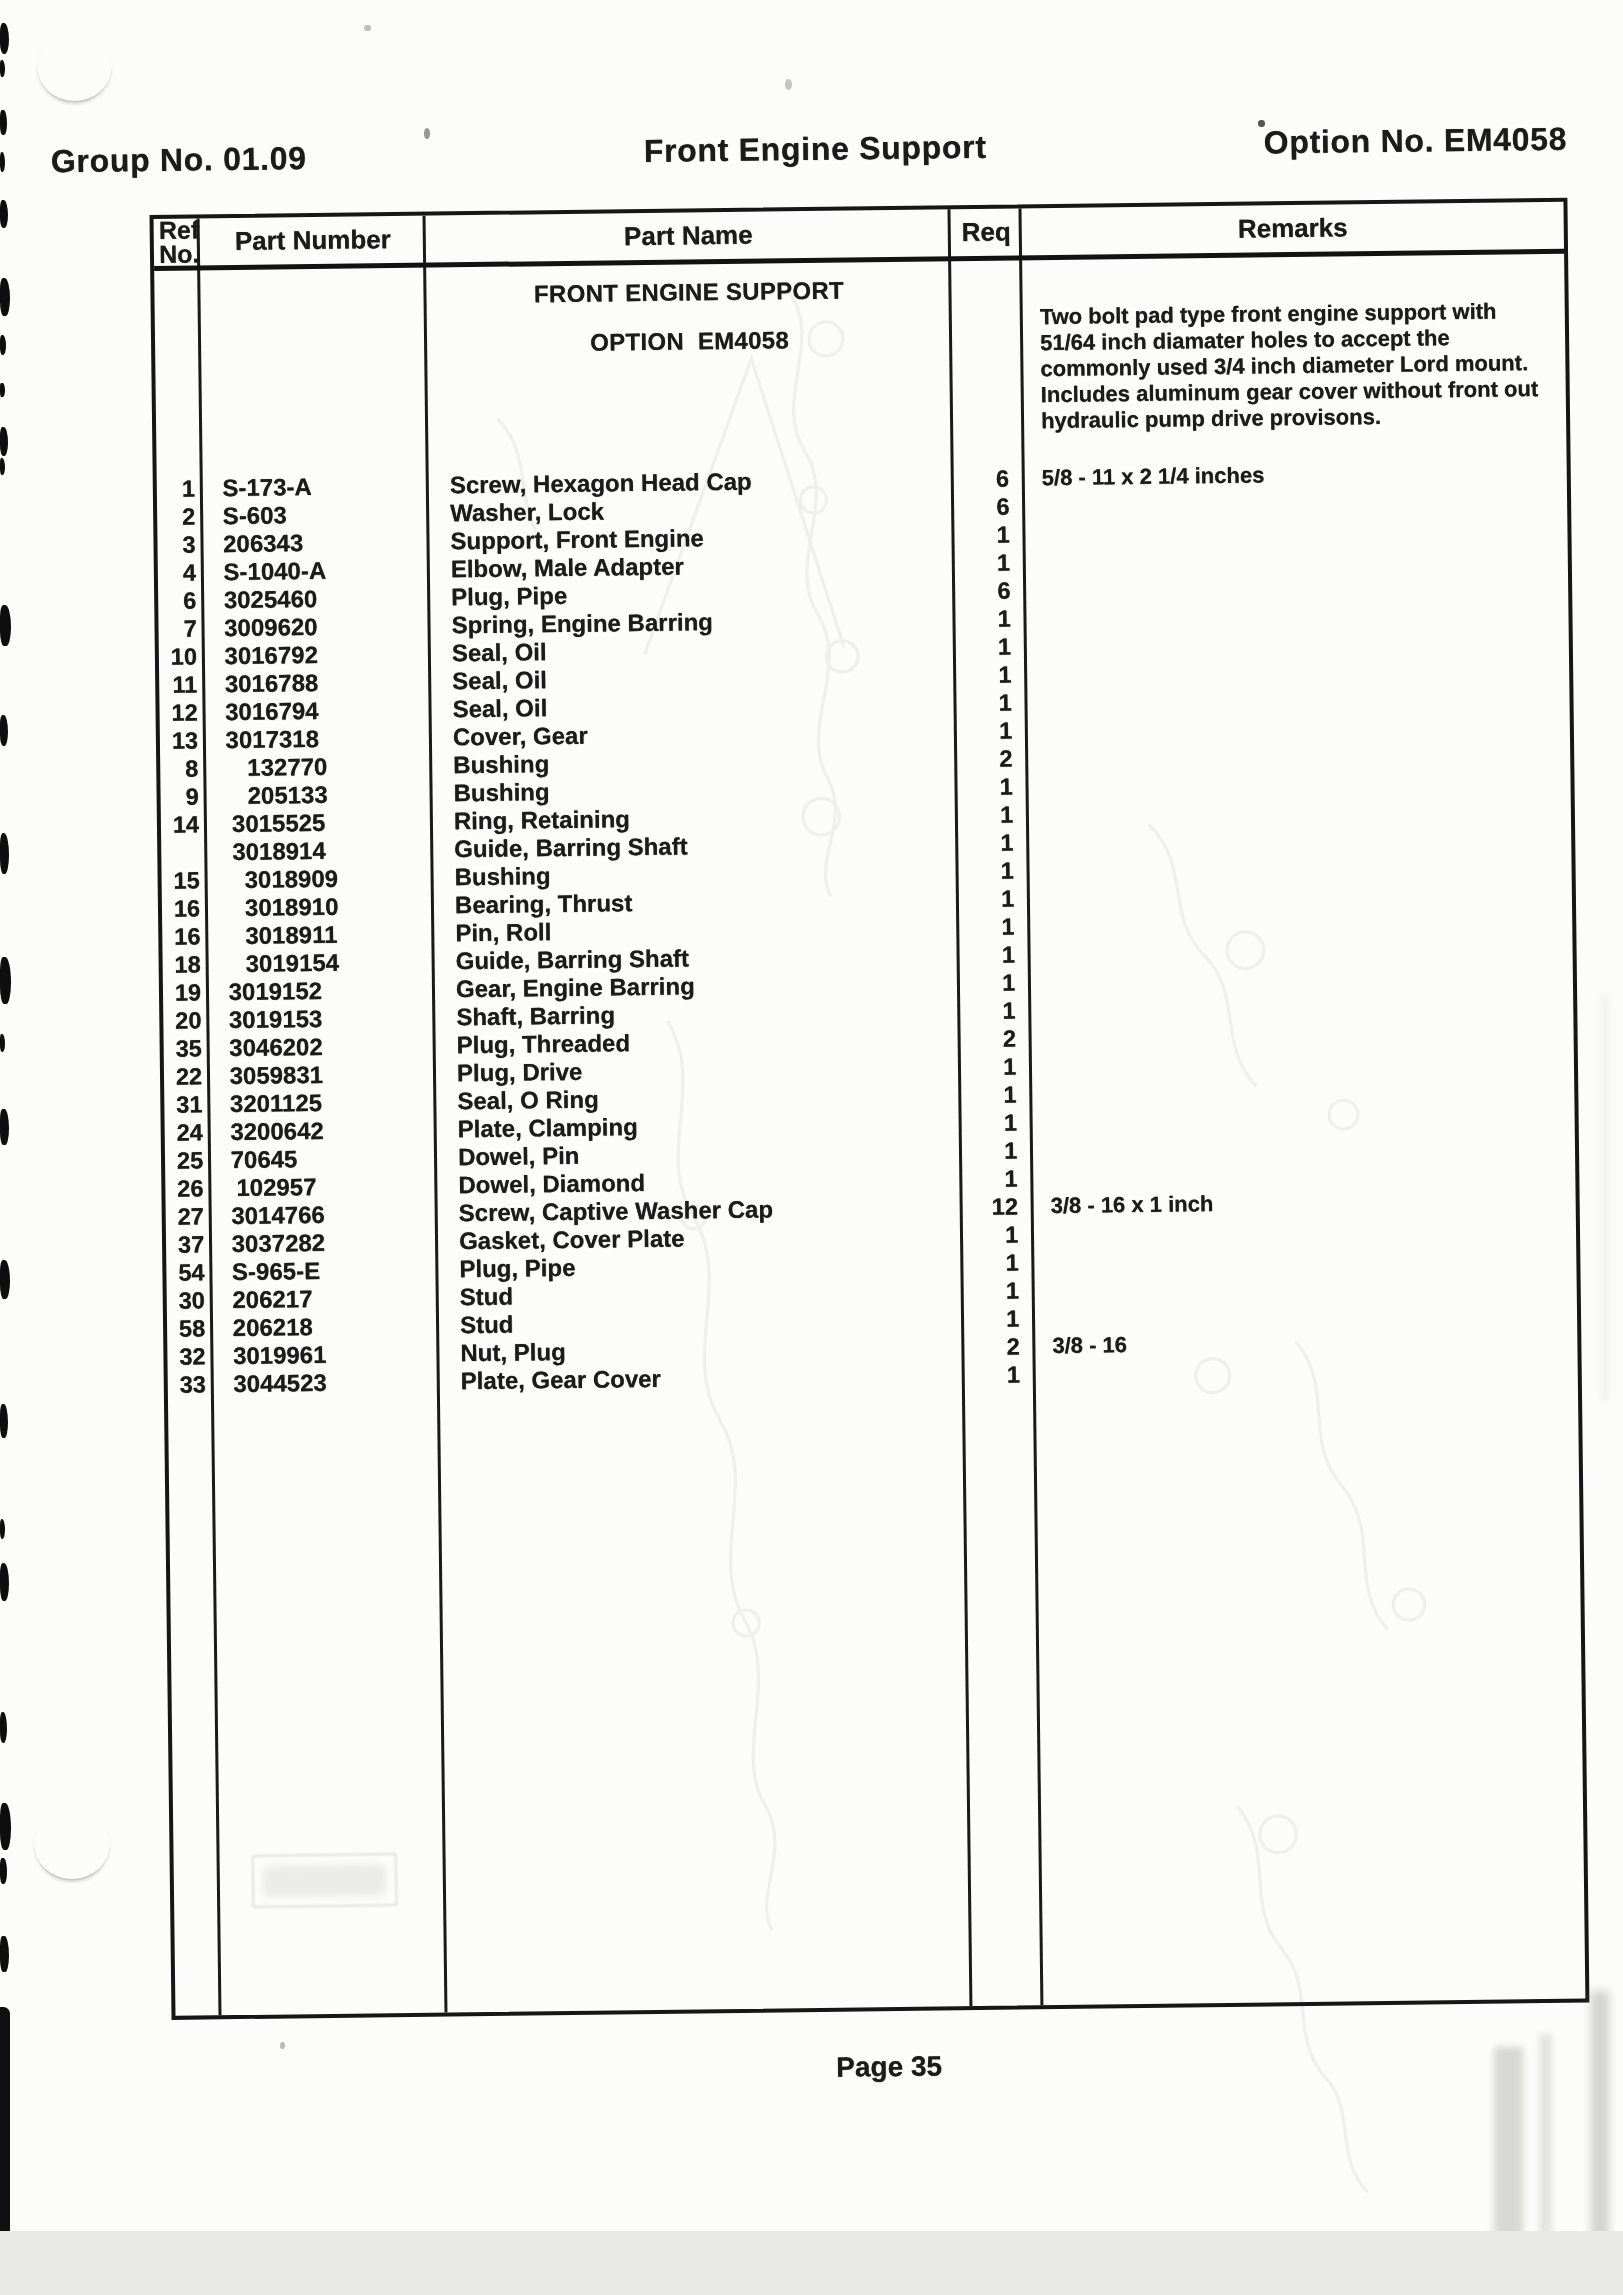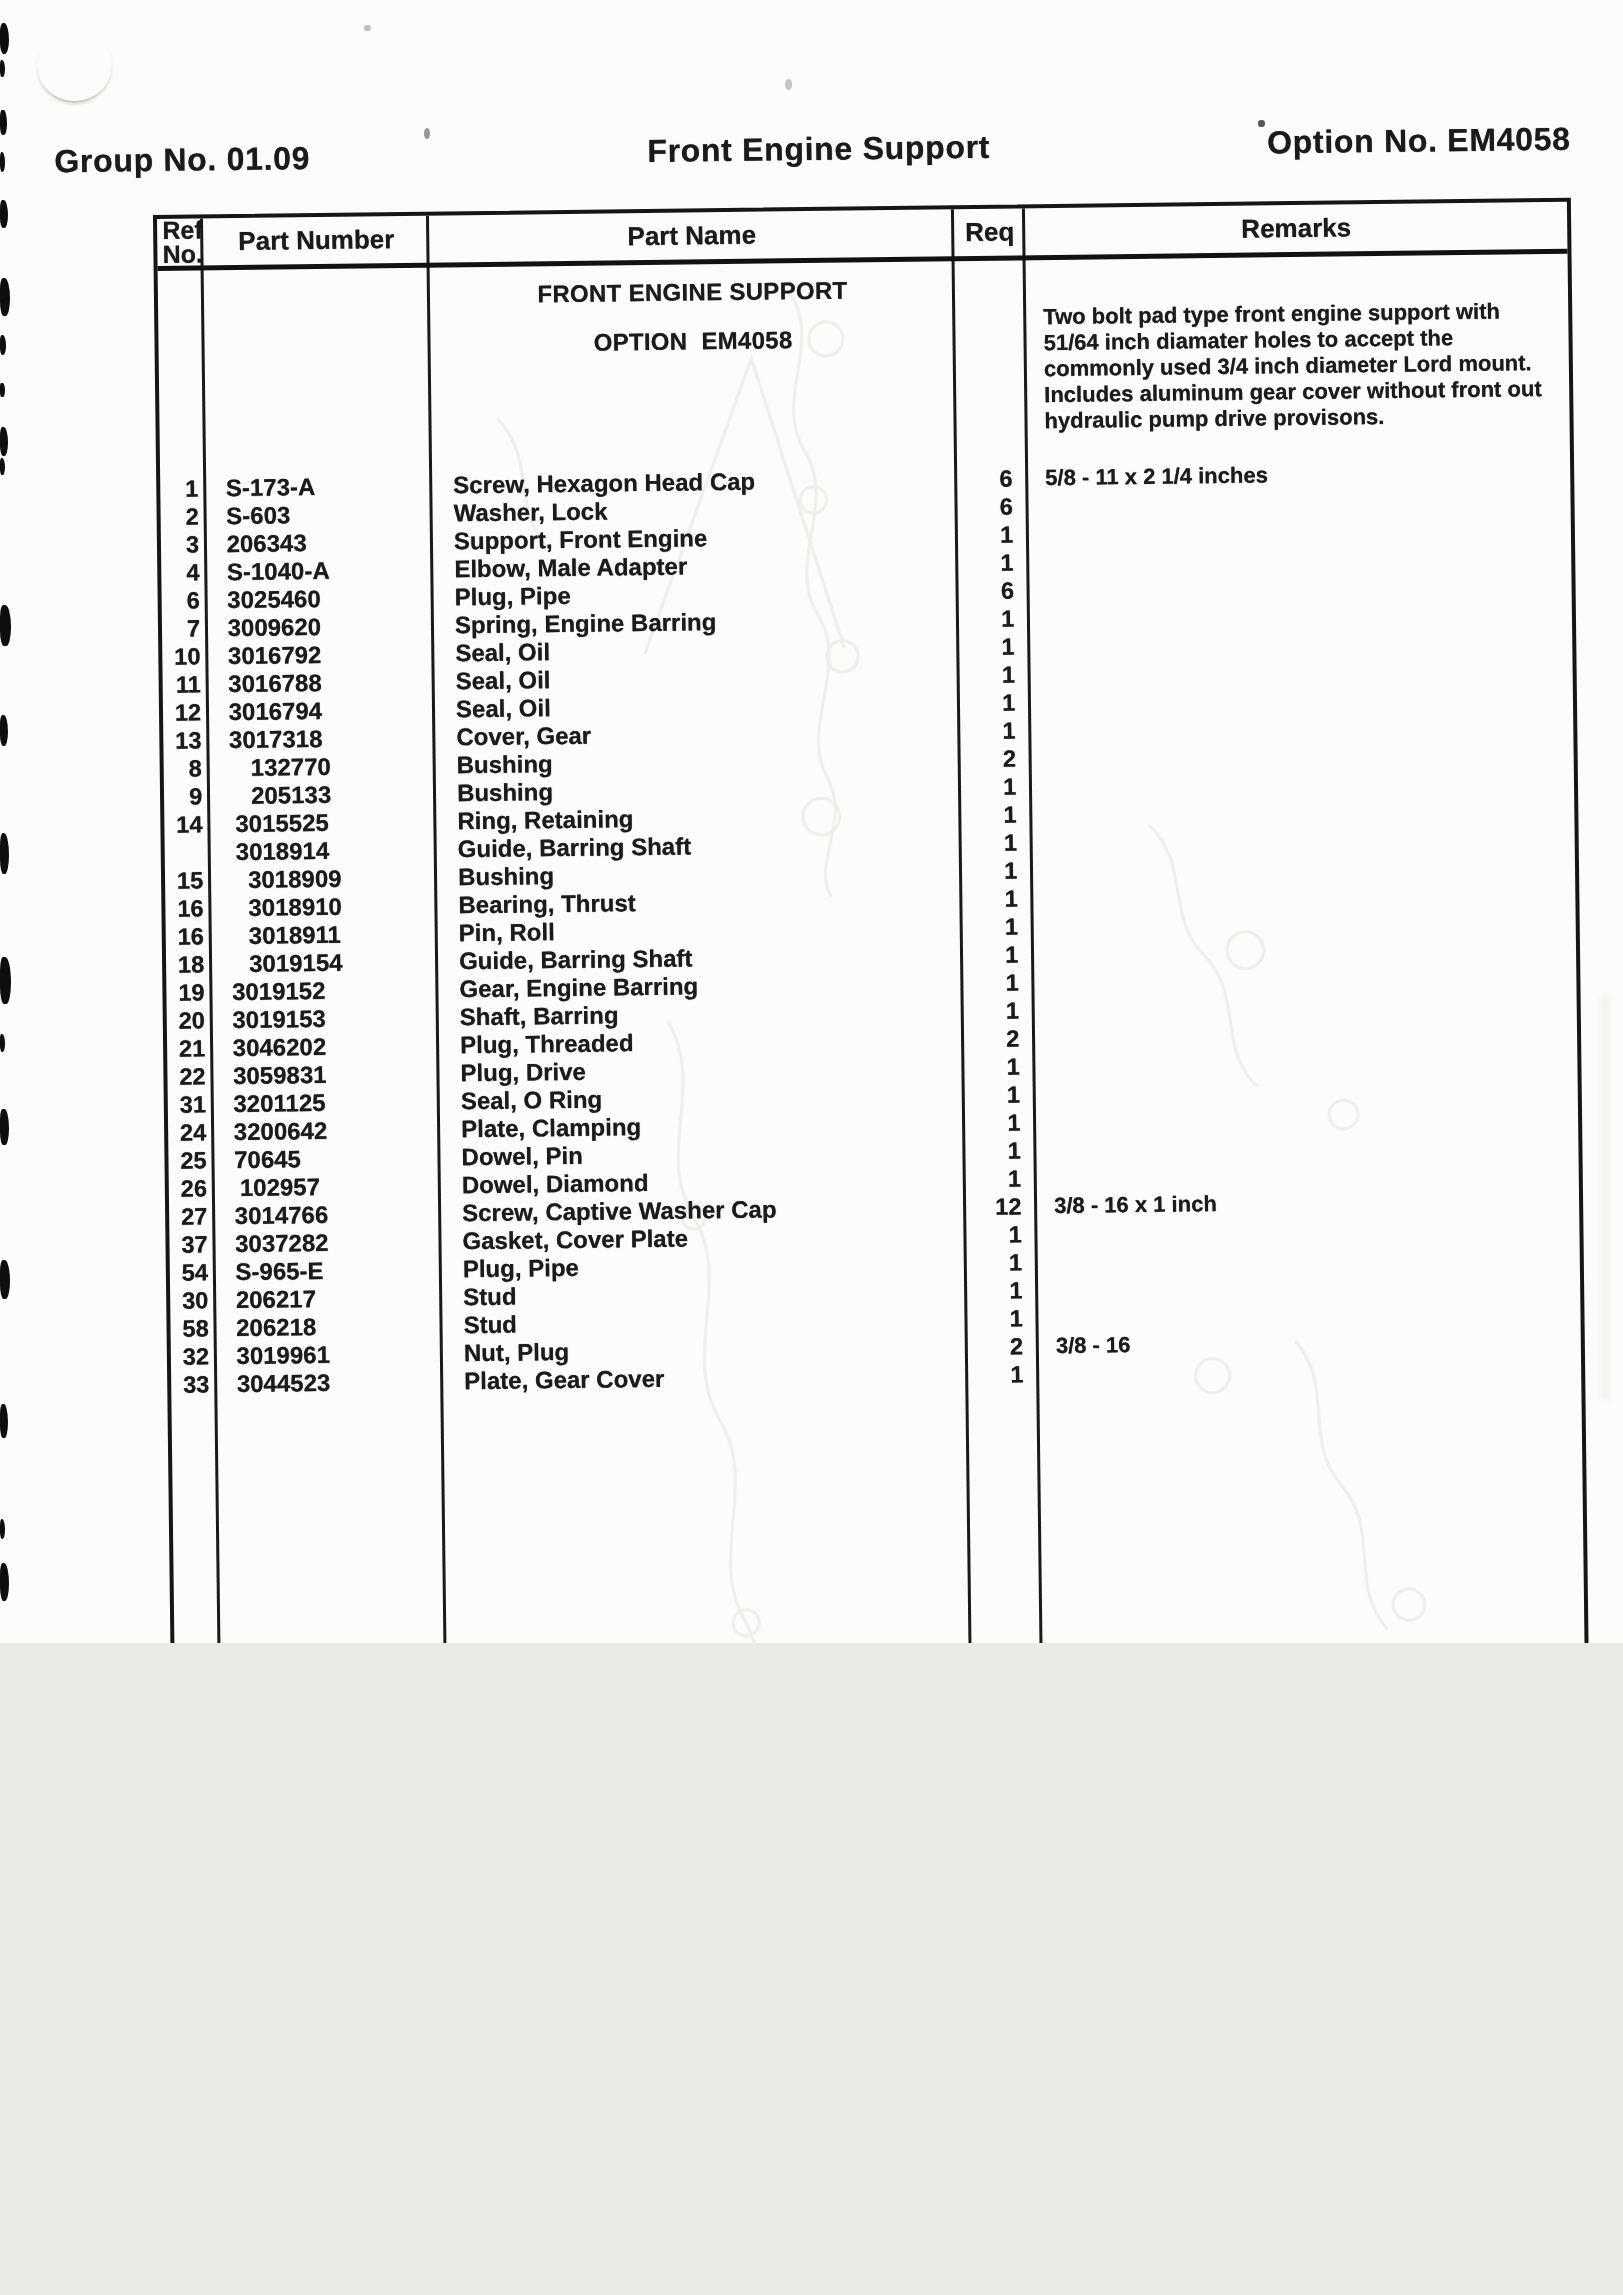--- a/index.html
+++ b/index.html
@@ -1,17 +1,17 @@
 <!DOCTYPE html>
 <html style="font-size:10.5px"><head>
 <meta charset="utf-8">
 <style>
   html,body{margin:0;padding:0;background:#e9e9e6;}
   .sheet{
-    position:relative;width:1623px;height:1643px;overflow:hidden;
+    position:relative;width:1623px;height:2231px;overflow:hidden;
     background:#fcfcfa;
     font-family:"Liberation Sans", sans-serif;
     color:#1b1b1b;
   }
   .tilt{position:absolute;inset:0;transform:rotate(-0.7deg);transform-origin:50% 48%;}
   .ink{text-shadow:0 0 0.7px rgba(25,25,25,.65), 0.3px 0.3px 0 rgba(25,25,25,.25);}
 
   
   .hdr{position:absolute;font-weight:700;font-size:32px;letter-spacing:0.7px;white-space:nowrap;}
   .hdr-left{left:62px;top:134px;}
@@ -275,21 +275,21 @@
               <div class="cell rem"></div>
             </div>
             <div class="trow">
               <div class="cell ref">20</div>
               <div class="cell pn">3019153</div>
               <div class="cell name">Shaft, Barring</div>
               <div class="cell req">1</div>
               <div class="cell rem"></div>
             </div>
             <div class="trow">
-              <div class="cell ref">21</div>
+              <div class="cell ref">35</div>
               <div class="cell pn">3046202</div>
               <div class="cell name">Plug, Threaded</div>
               <div class="cell req">2</div>
               <div class="cell rem"></div>
             </div>
             <div class="trow">
               <div class="cell ref">22</div>
               <div class="cell pn">3059831</div>
               <div class="cell name">Plug, Drive</div>
               <div class="cell req">1</div>

